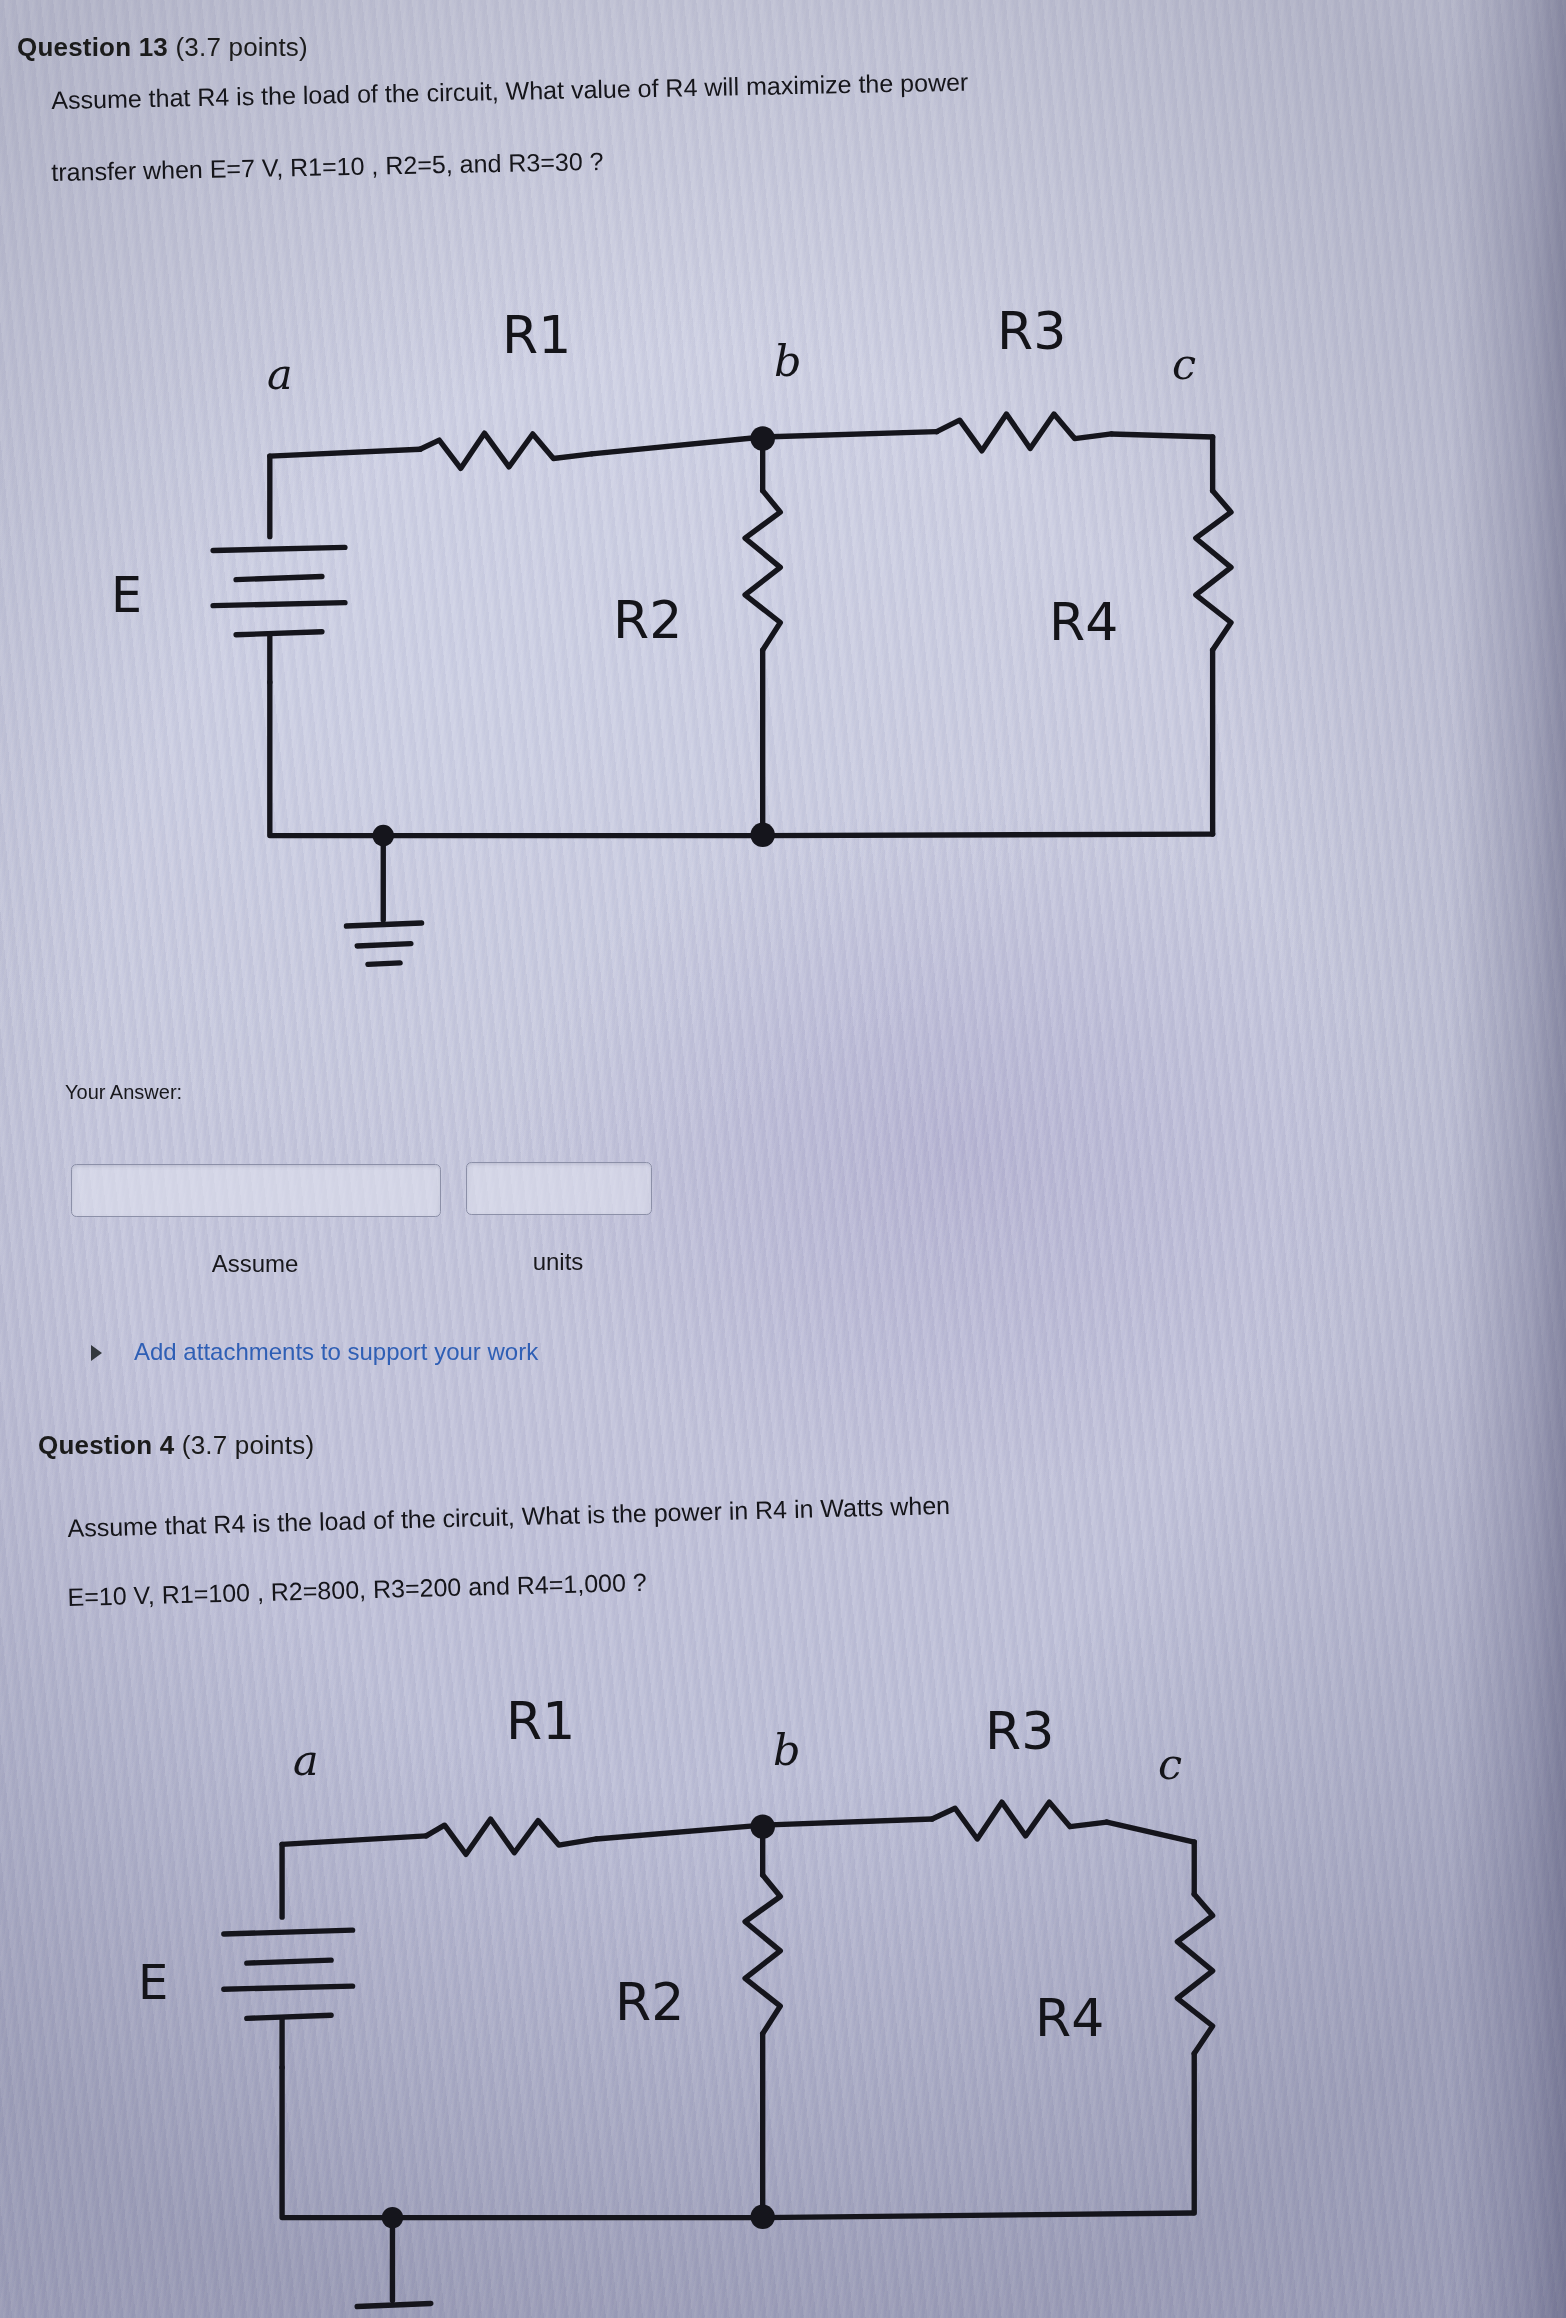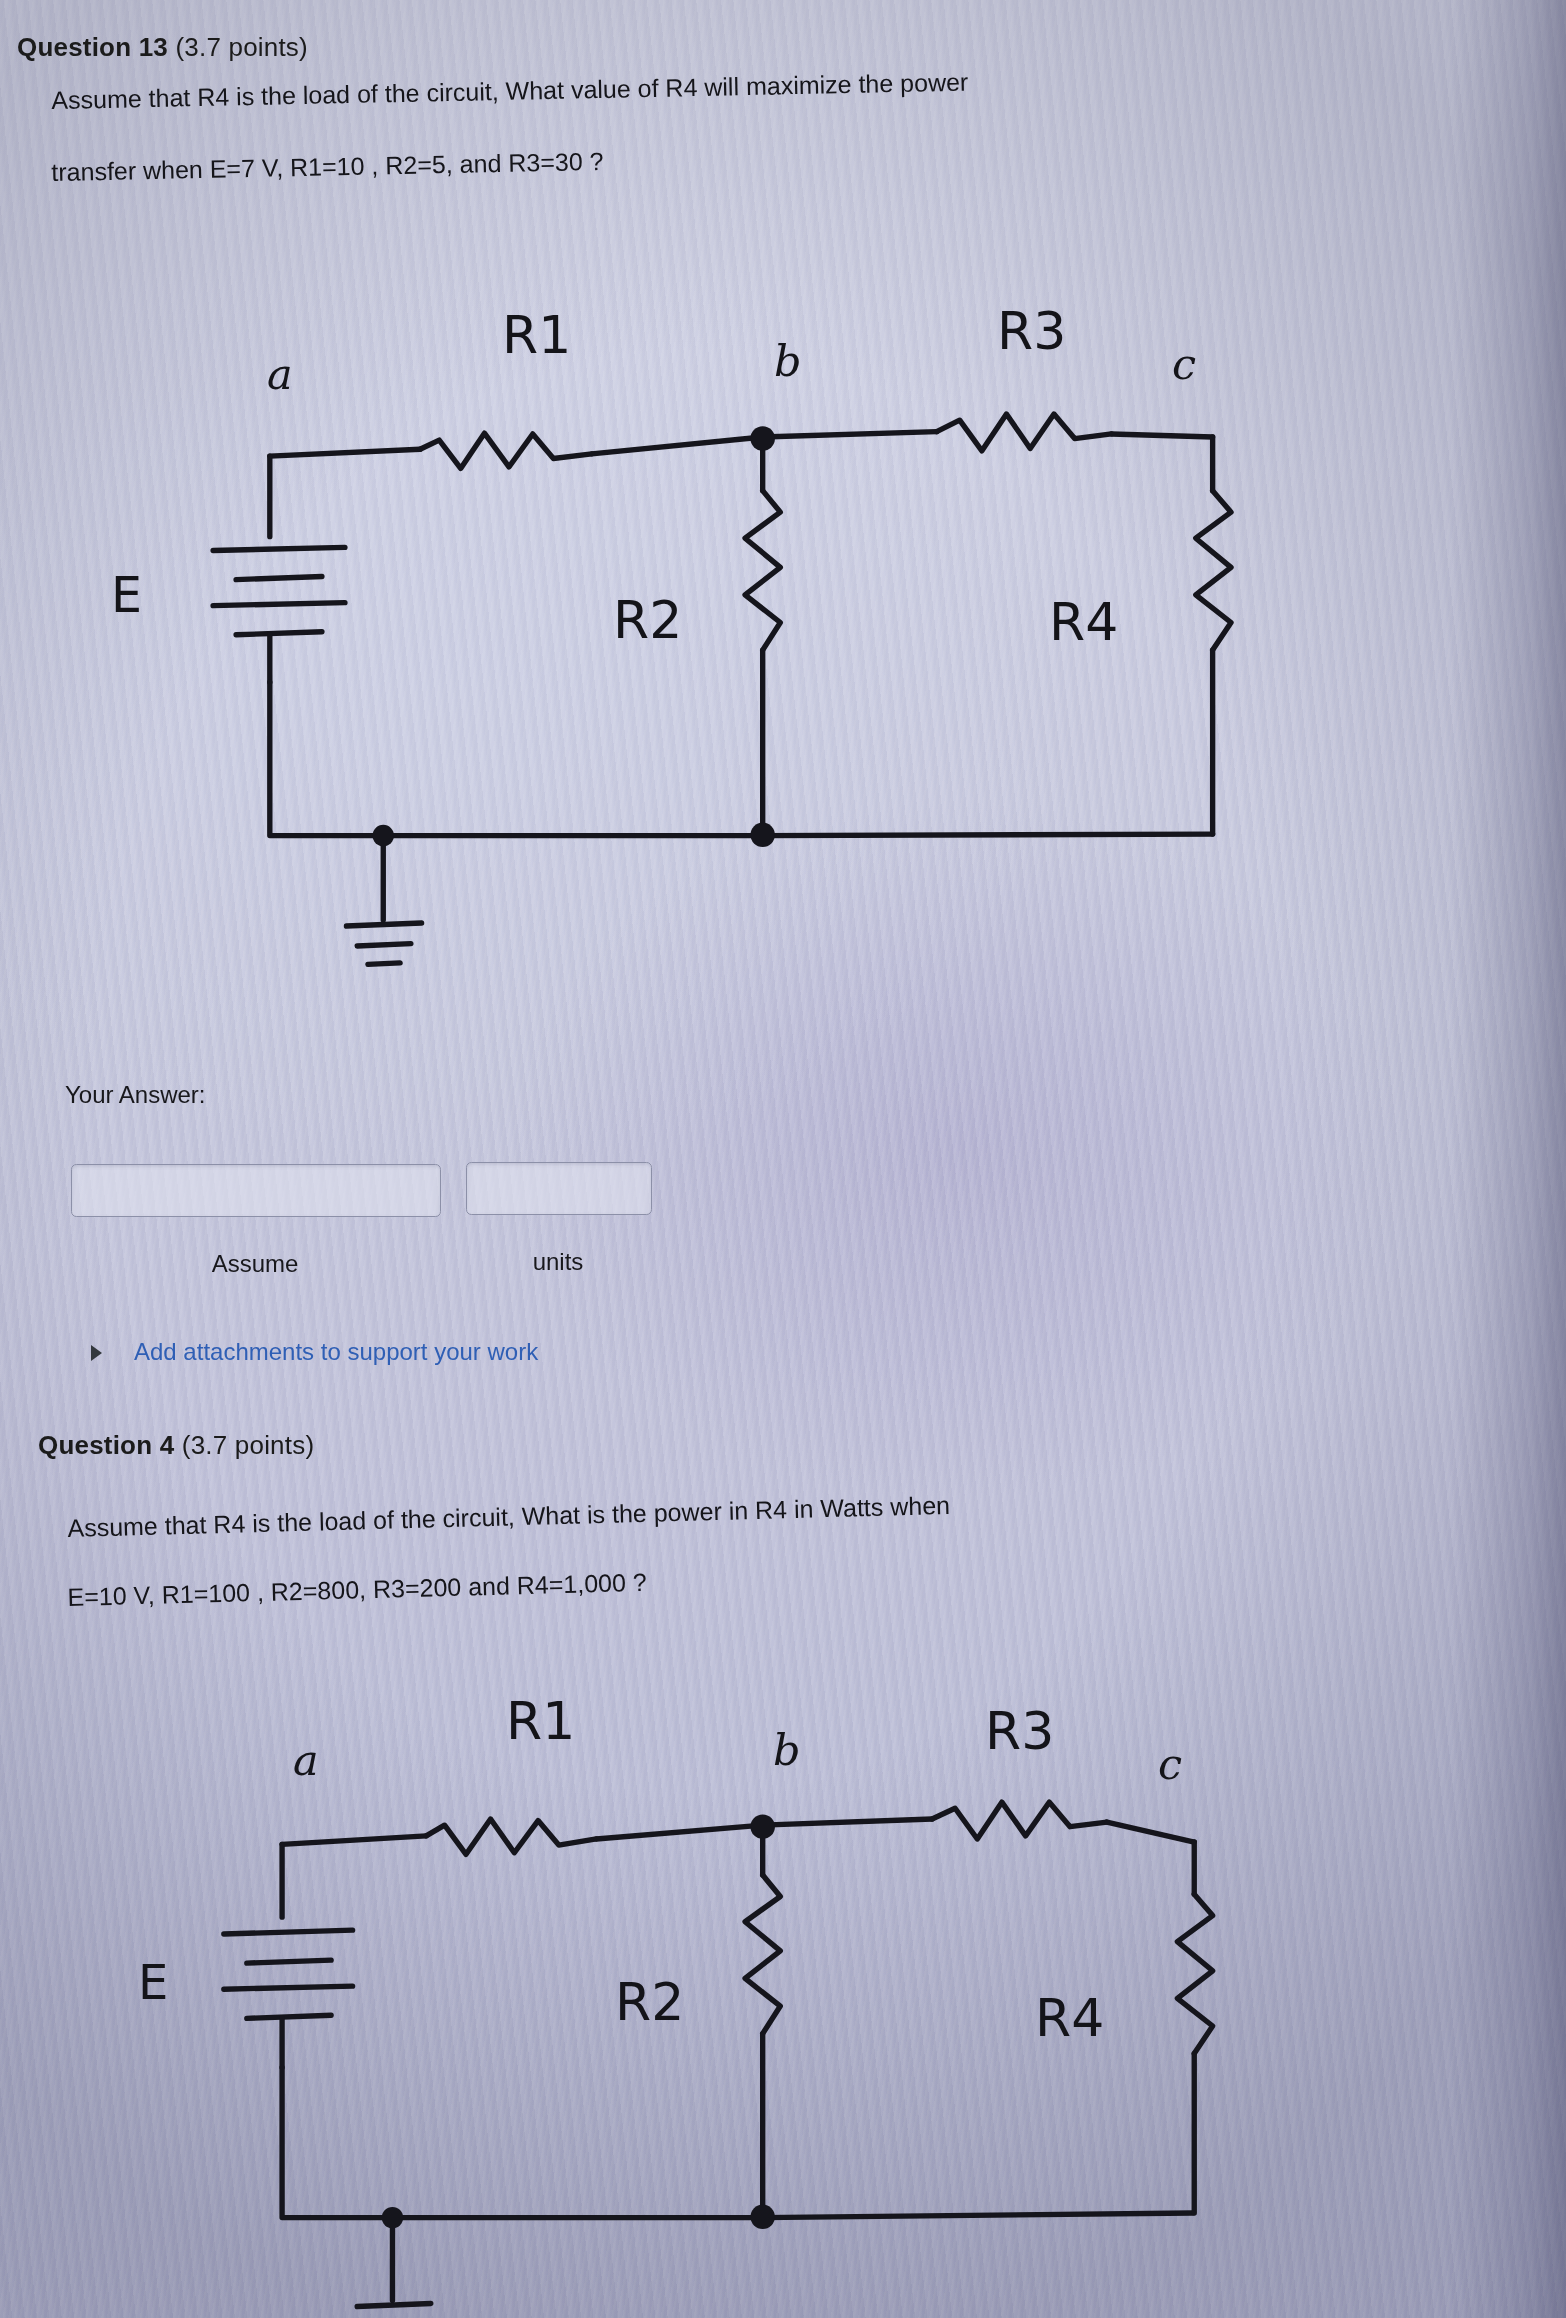--- a/index.html
+++ b/index.html
@@ -50,21 +50,21 @@
   .qbody{
     position:absolute;
     color:#15151a;
     font-size:25px;
     line-height:38px;
     white-space:nowrap;
   }
   .lbl{
     position:absolute;
     color:#18181c;
-    font-size:24px;
+    font-size:20px;
   }
   .link{
     position:absolute;
     color:#2f5fb5;
     font-size:24px;
     white-space:nowrap;
   }
   .tri{
     position:absolute;
     width:0;height:0;

